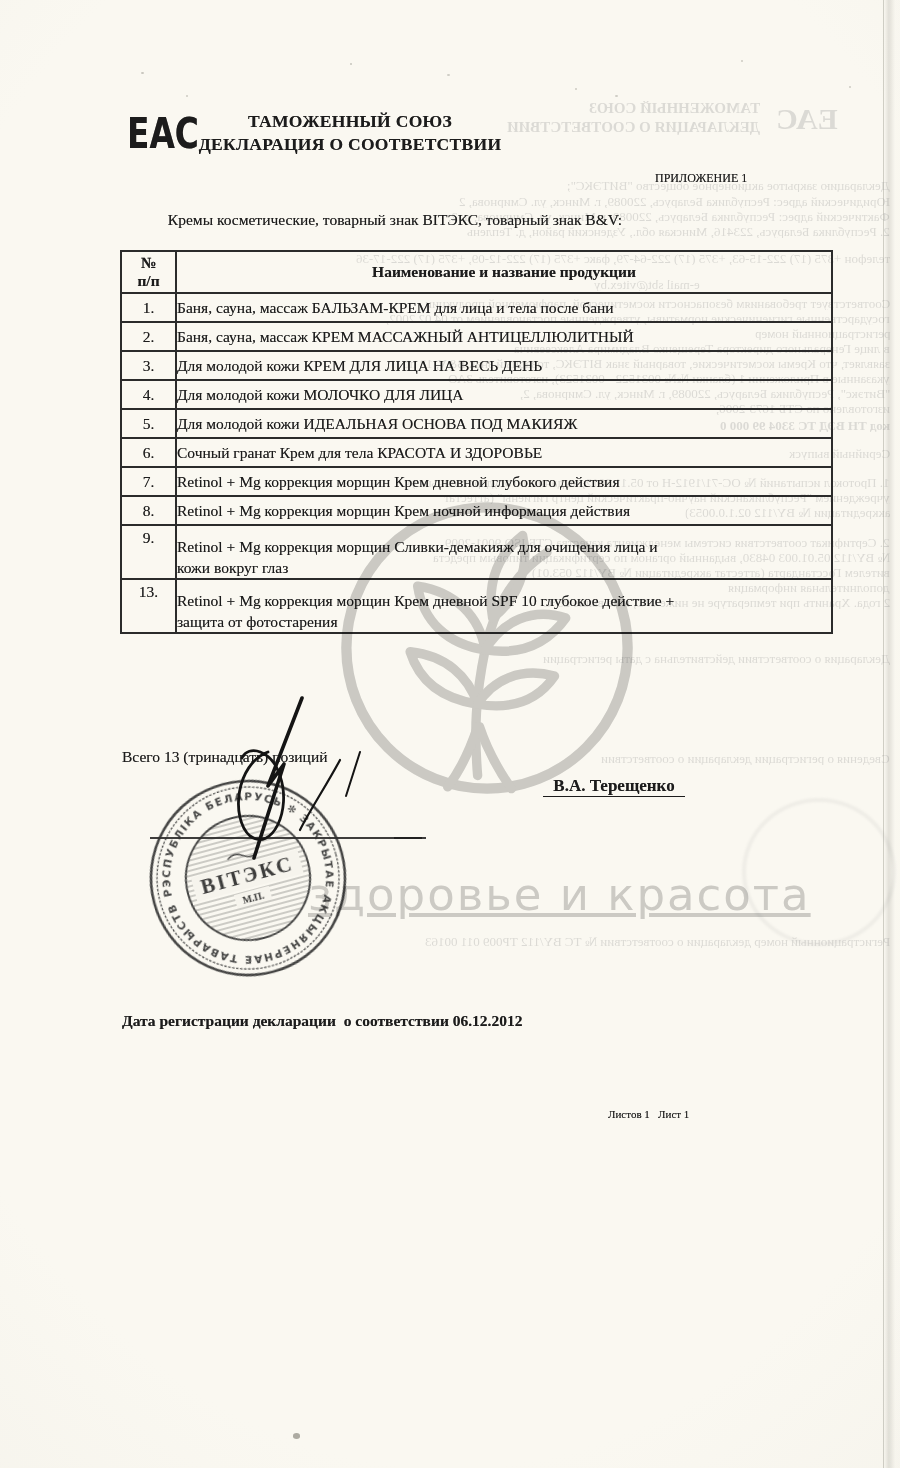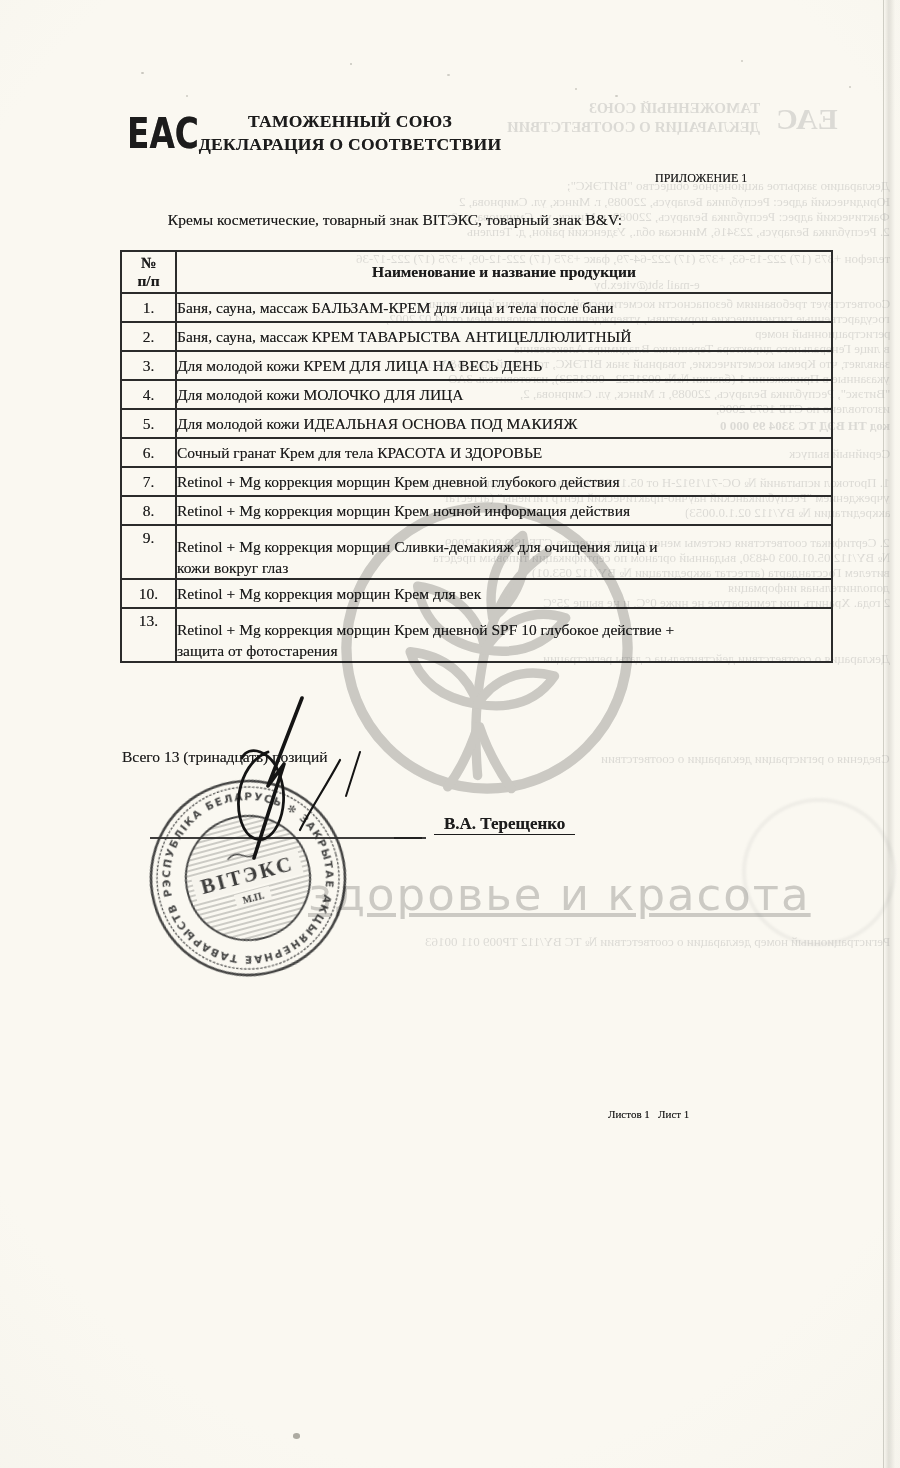--- a/index.html
+++ b/index.html
@@ -114,21 +114,21 @@
           <th class="nameh">Наименование и название продукции</th>
         </tr>
       </thead>
       <tbody id="rows">
           <tr class="r1">
             <td class="num">1.</td>
             <td class="nm"><span>Баня, сауна, массаж БАЛЬЗАМ-КРЕМ для лица и тела после бани</span></td>
           </tr>
           <tr class="r1">
             <td class="num">2.</td>
-            <td class="nm"><span>Баня, сауна, массаж КРЕМ ТАВАРЫСТВА АНТИЦЕЛЛЮЛИТНЫЙ</span></td>
+            <td class="nm"><span>Баня, сауна, массаж КРЕМ МАССАЖНЫЙ АНТИЦЕЛЛЮЛИТНЫЙ</span></td>
           </tr>
           <tr class="r1">
             <td class="num">3.</td>
             <td class="nm"><span>Для молодой кожи КРЕМ ДЛЯ ЛИЦА НА ВЕСЬ ДЕНЬ</span></td>
           </tr>
           <tr class="r1">
             <td class="num">4.</td>
             <td class="nm"><span>Для молодой кожи МОЛОЧКО ДЛЯ ЛИЦА</span></td>
           </tr>
           <tr class="r1">
@@ -144,37 +144,33 @@
             <td class="nm"><span>Retinol + Mg коррекция морщин Крем дневной глубокого действия</span></td>
           </tr>
           <tr class="r1">
             <td class="num">8.</td>
             <td class="nm"><span>Retinol + Mg коррекция морщин Крем ночной информация действия</span></td>
           </tr>
           <tr class="tall">
             <td class="num">9.</td>
             <td class="nm"><span>Retinol + Mg коррекция морщин Сливки-демакияж  для очищения лица и кожи вокруг глаз</span></td>
           </tr>
-          <tr class="r1">
-            <td class="num">10.</td>
-            <td class="nm"><span>Retinol + Mg коррекция морщин Крем для век</span></td>
-          </tr>
           <tr class="tall">
             <td class="num">13.</td>
             <td class="nm"><span>Retinol + Mg коррекция морщин Крем дневной  SPF 10 глубокое действие + защита от фотостарения</span></td>
           </tr>
         </tbody>
     </table>
 
     <div class="abs total ink" style="left:122px;top:748px;">Всего 13 (тринадцать) позиций</div>
 
     <div class="abs sigline" style="left:150px;top:837px;width:276px;"></div>
     <div class="abs sigline" style="left:394px;top:837px;width:28px;"></div>
 
-    <div class="abs" style="left:434px;top:814px;width:360px;text-align:left;">
+    <div class="abs" style="left:434px;top:776px;width:360px;text-align:center;">
       <span class="name ink">В.А. Терещенко</span>
     </div>
 
     <svg class="abs" style="left:137px;top:775px;transform:rotate(-15deg);opacity:.88;filter:blur(.25px);" width="222" height="206" viewBox="0 0 222 206">
       <defs>
         <clipPath id="inclip">
             <circle cx="111" cy="103" r="62"></circle>
           </clipPath>
         <path id="ringPath" d="M33,103 a78,78 0 1 1 156,0 a78,78 0 1 1 -156,0"></path>
       </defs>
@@ -198,20 +194,21 @@
 
     <svg class="abs" style="left:150px;top:690px;" width="300" height="190" viewBox="0 0 300 190">
       <g stroke="#141414" fill="none" stroke-linecap="round" stroke-linejoin="round">
         <path d="M152,8 L118,96 L134,74 L104,168" stroke-width="3.6"></path>
         <path d="M118,62 C86,74 80,128 100,146 C122,162 142,120 130,86 C122,60 98,54 92,68" stroke-width="2.8"></path>
         <path d="M190,70 C176,96 160,120 150,140" stroke-width="2.2"></path>
         <path d="M210,62 L196,106" stroke-width="2"></path>
       </g>
     </svg>
 
+    <div class="abs regline ink" style="left:122px;top:1012px;">Дата регистрации декларации  о соответствии 06.12.2012</div>
 
     <div class="abs sheets ink" style="left:608px;top:1108px;">Листов 1   Лист 1</div>
   </div>
 
   <div id="wm">
     <svg class="abs" style="left:337px;top:498px;opacity:.5;" width="300" height="300" viewBox="0 0 320 320">
       <g stroke="#9f9f9f" stroke-width="10" fill="none" stroke-linecap="round" stroke-linejoin="round">
         <circle cx="160" cy="160" r="150" stroke-width="11"></circle>
         <path d="M150,296 C146,248 148,210 158,162 C168,116 190,80 224,58"></path>
         <path d="M158,162 C118,156 92,132 86,94 C126,100 152,126 158,162 Z"></path>

